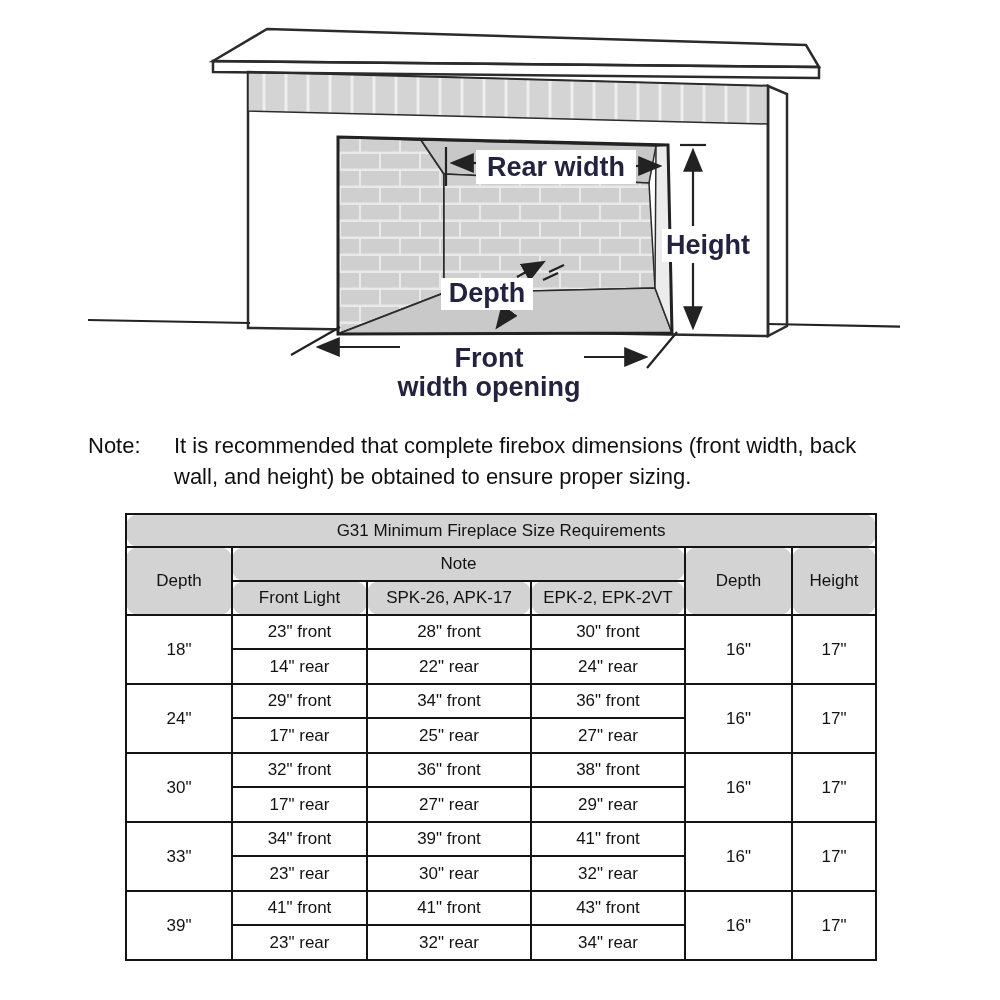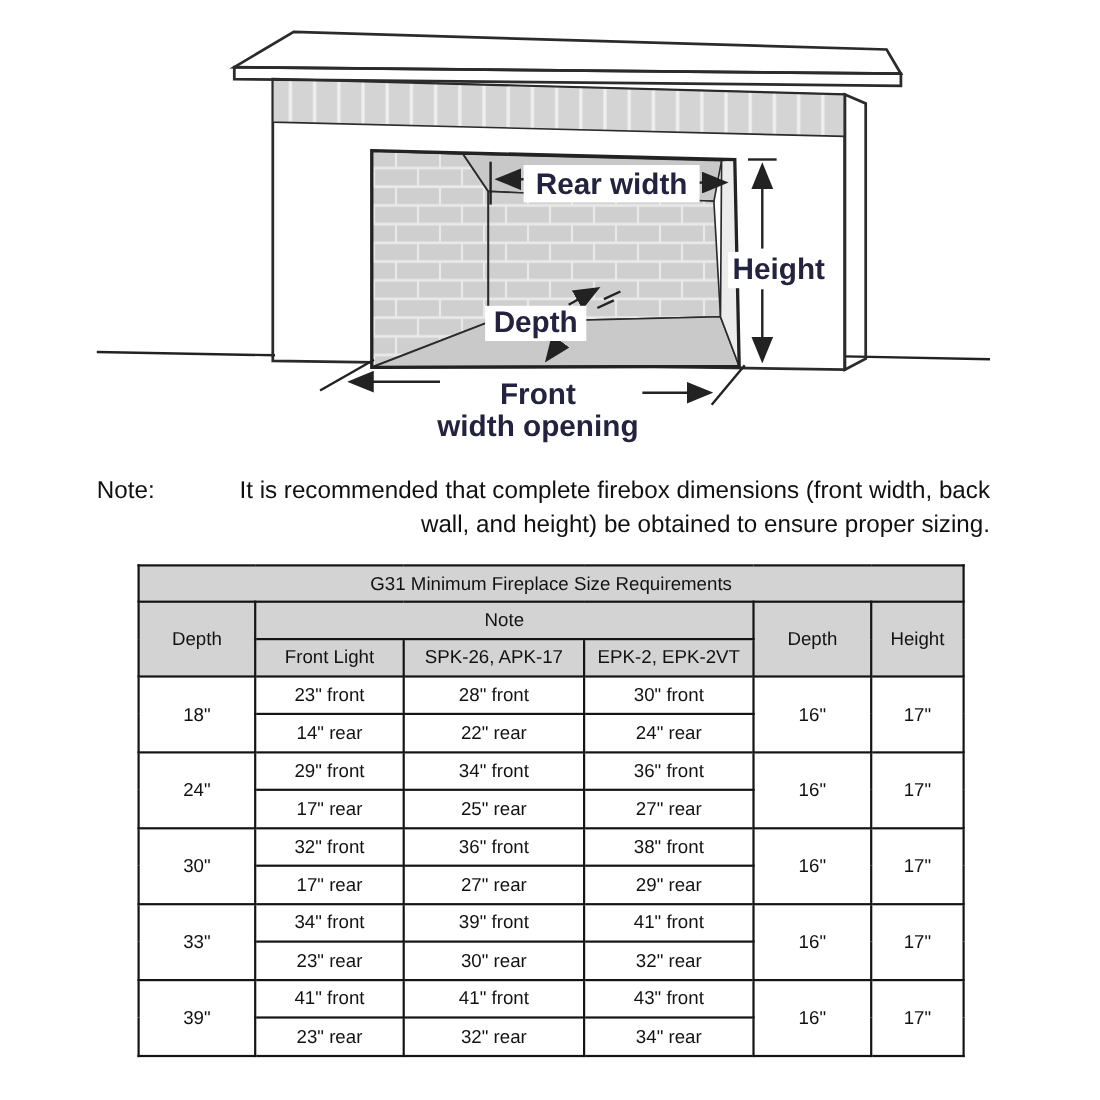--- a/index.html
+++ b/index.html
@@ -5,26 +5,26 @@
   html,body{margin:0;padding:0;background:#ffffff;}
   .page{position:relative;width:900px;height:1000px;background:#fff;overflow:hidden;
         font-family:"Liberation Sans",sans-serif;color:#141414;}
   svg.diagram{display:block;width:1000px;height:430px;}
   svg .oline{stroke:#2b2b2b;stroke-width:2.5;fill:none;}
   svg .dim{stroke:#222;stroke-width:2.2;fill:none;}
   svg text.dlabel{font-family:"Liberation Sans",sans-serif;font-size:27px;font-weight:600;
         fill:#23233f;text-anchor:middle;}
   .note{display:flex;margin:0 0 0 88px;font-size:22px;line-height:31px;color:#101010;}
   .note .note-label{font-weight:normal;width:68px;flex:0 0 auto;margin-right:18px;}
-  .note .note-text{width:737px;text-align:right;}
+  .note .note-text{width:737px;}
   table.sizes{border-collapse:collapse;table-layout:fixed;width:750px;margin:21px 0 0 125px;
         font-size:17px;color:#121212;}
   table.sizes td{border:2px solid #141414;text-align:center;padding:0;
         font-family:"Liberation Sans",sans-serif;}
-  table.sizes .hdr{background:#d3d3d3;}
+  table.sizes .hdr{background:#d3d3d3;border-radius:13px;}
   td.title-cell{height:31px;}
   td.h2{height:32px;}
   td.front{height:32px;border-bottom:2px solid #e3e3e3;}
   td.rear{height:33px;border-top:2px solid #e3e3e3;}
 </style>
 </head>
 <body>
 
 <div class="page">
 

